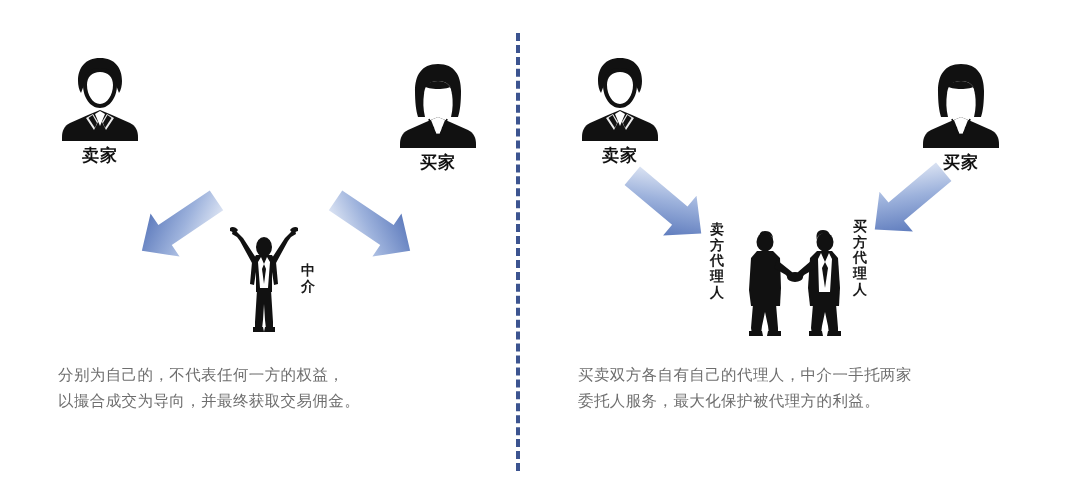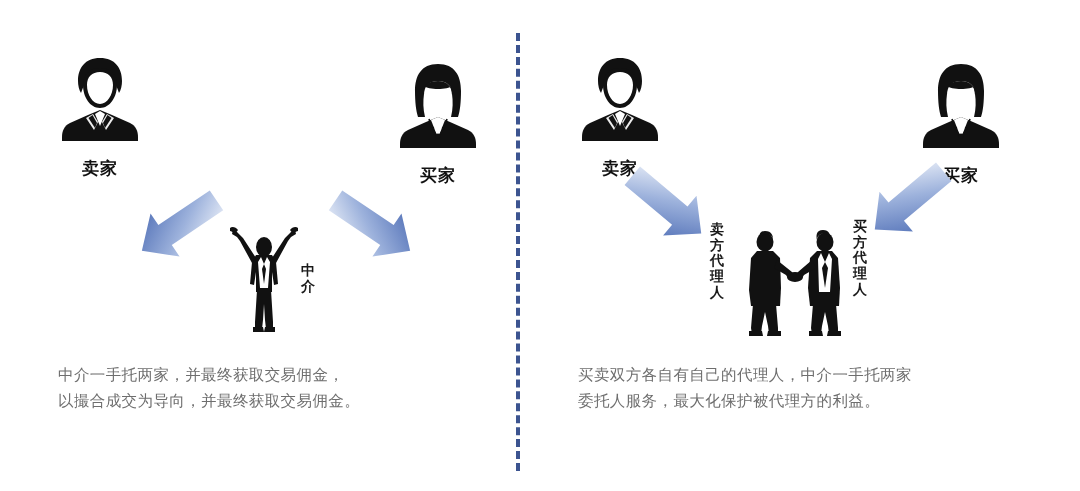--- a/index.html
+++ b/index.html
@@ -35,21 +35,21 @@
     width: 96px;
     text-align: center;
   }
   .person .glyph {
     width: 96px;
     height: 92px;
     display: block;
   }
   .person .plabel {
     display: block;
-    margin-top: 16px;
+    margin-top: 3px;
     font-size: 17px;
     font-weight: bold;
     color: #111111;
     letter-spacing: 1px;
     line-height: 1.1;
   }
 
   
   .arrow {
     position: absolute;
@@ -189,21 +189,21 @@
         <path d="M24 105 L24 110 L35 110 L34 105 Z" fill="#111111"></path>
         <path d="M36 105 L35 110 L46 110 L46 105 Z" fill="#111111"></path>
       </svg>
     </div>
 
     <div class="vlabel" style="left:300px; top:263px;">
       <span>中</span>
       <span>介</span>
     </div>
 
-    <div class="caption" style="left:58px; top:362px; width:410px;">中介一手托两家，并最终获取交易佣金，
+    <div class="caption" style="left:58px; top:362px; width:410px;">分别为自己的，不代表任何一方的权益，
 以撮合成交为导向，并最终获取交易佣金。</div>
   </div>
 
   <div>
 
     <div class="person" style="left:572px; top:52px;">
       <svg class="glyph" viewBox="0 0 96 92">
         <path d="M48 6 C33 6 26 16 26 29 C26 33 27 38 29 41 L32 33 C33 28 34 24 36 22 C40 19 56 19 60 22 C62 24 63 28 64 33 L67 41 C69 38 70 33 70 29 C70 16 63 6 48 6 Z" fill="#111111"></path>
         <path d="M48 16 C38 16 31 22 31 33 C31 45 38 56 48 56 C58 56 65 45 65 33 C65 22 58 16 48 16 Z
                  M48 20 C56 20 61 25 61 33 C61 43 55 52 48 52 C41 52 35 43 35 33 C35 25 40 20 48 20 Z" fill="#111111"></path>

